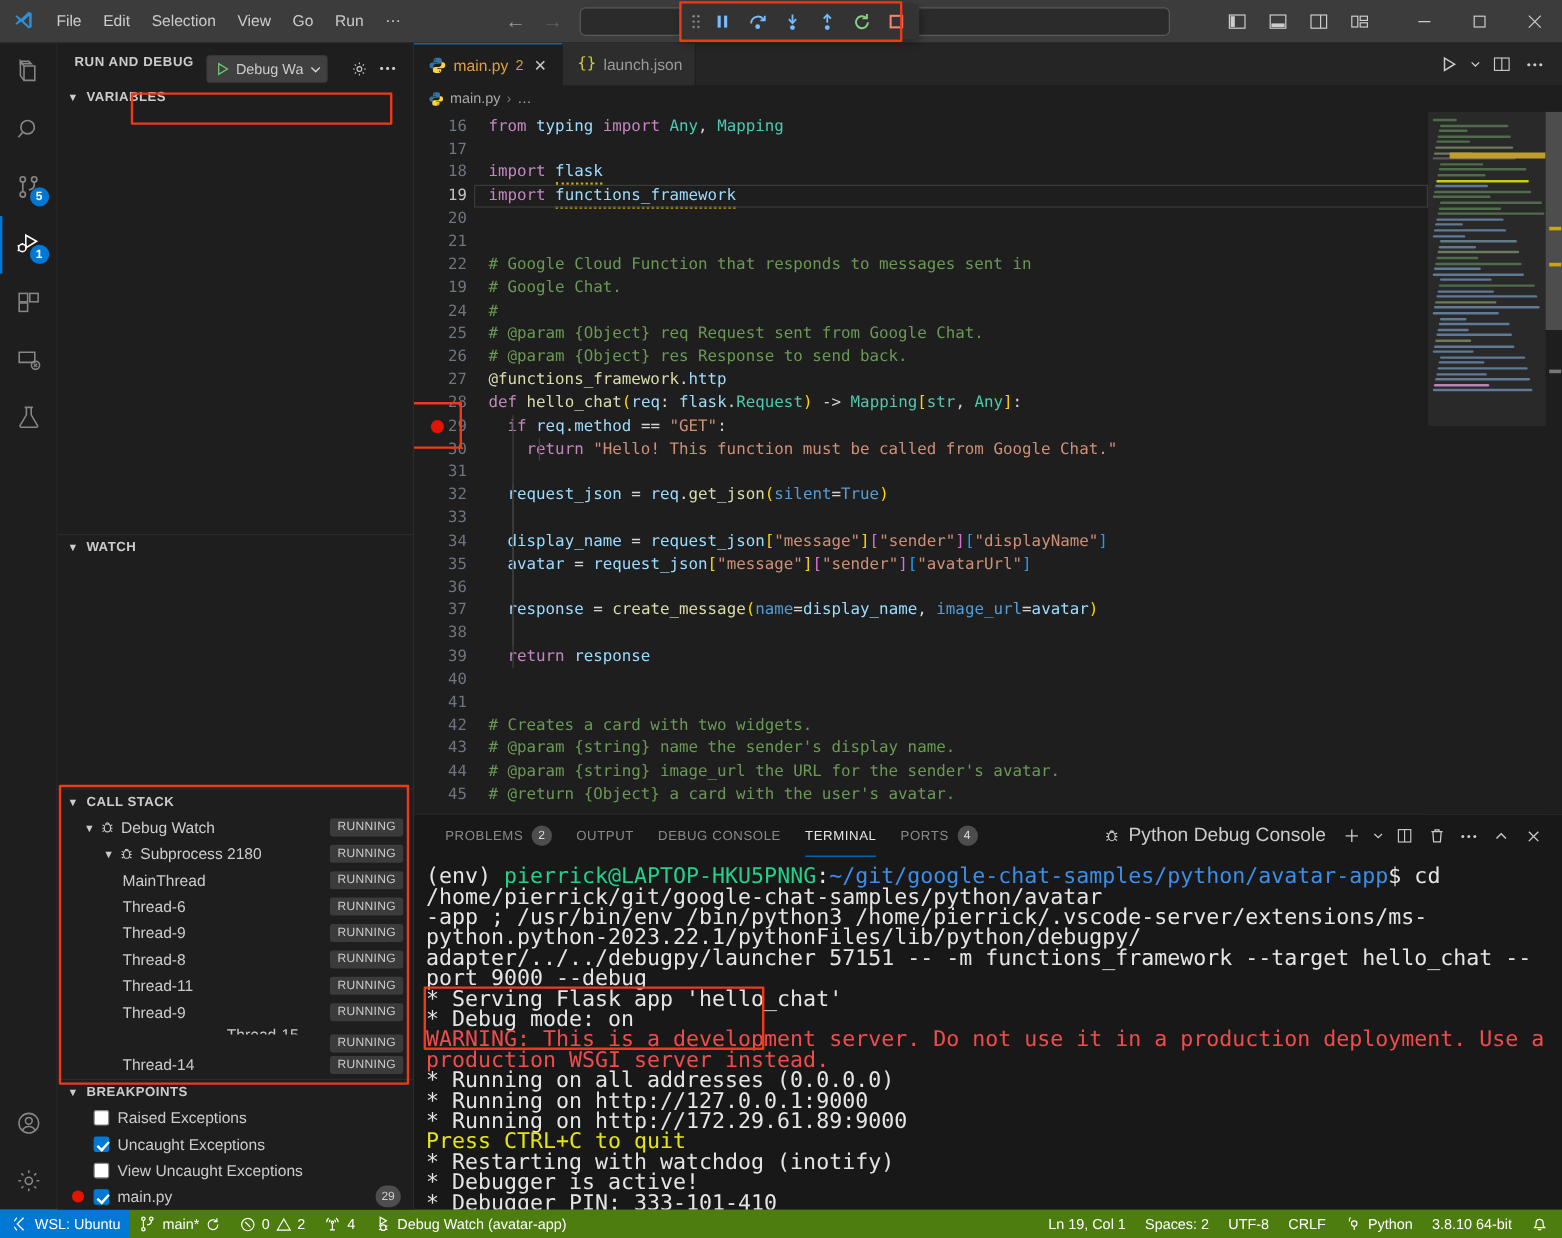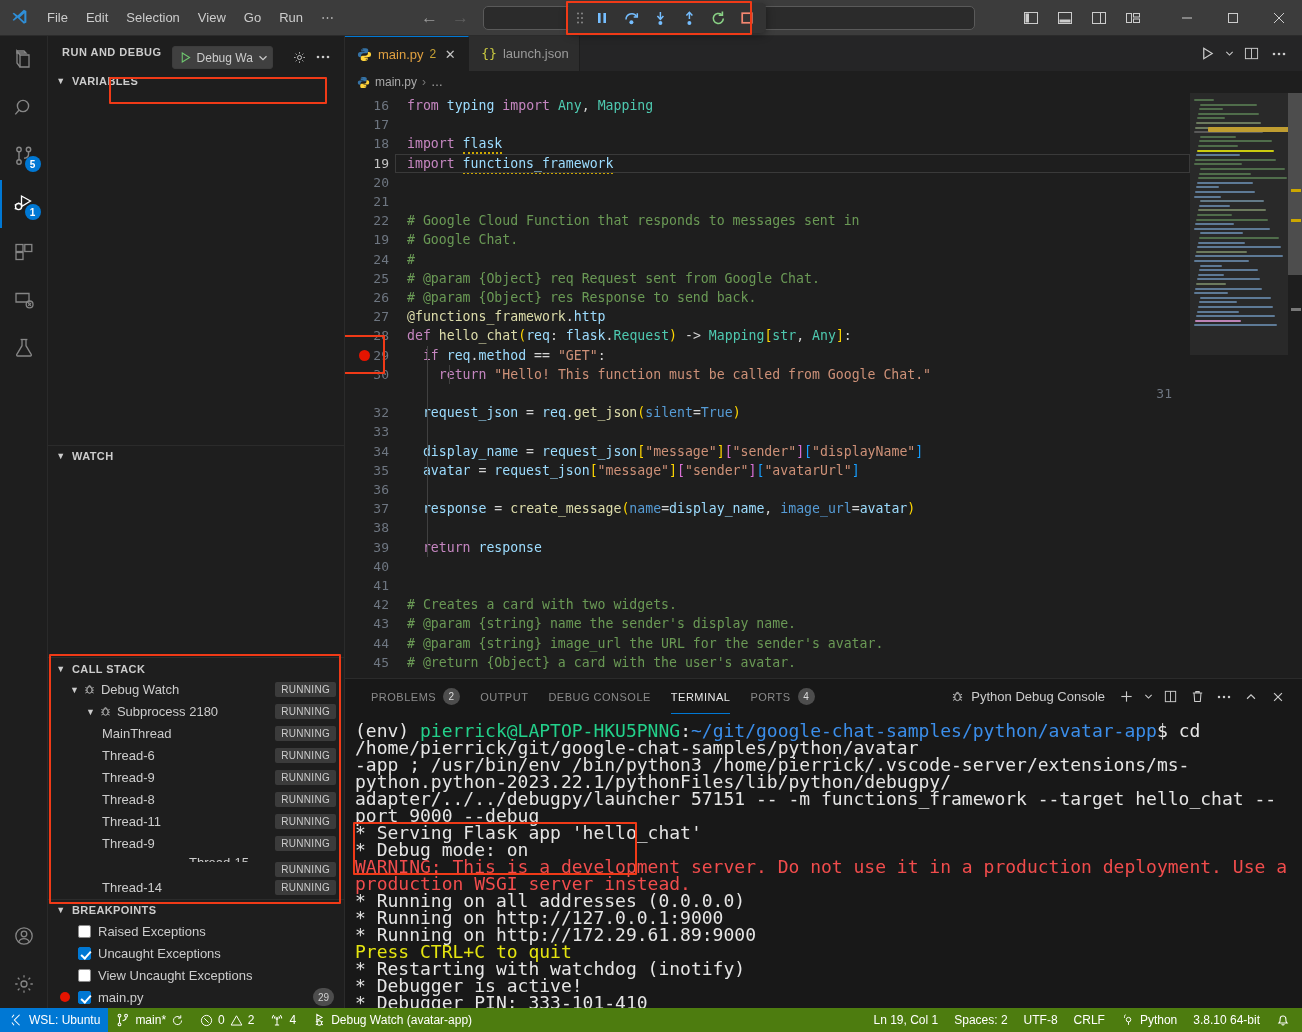--- a/index.html
+++ b/index.html
@@ -179,21 +179,21 @@
   .panel { height: 330px; flex: 0 0 330px; background:#181818; display:flex; flex-direction:column;
            border-top: 1px solid #2b2b2b; }
   .panel-tabs { height: 35px; display:flex; align-items:center; padding-left: 16px; gap: 0; }
   .ptab { font-size: 11px; letter-spacing:.5px; color:#8a8a8a; padding: 0 10px; height:35px;
           display:flex; align-items:center; gap:7px; cursor:default; position:relative; }
   .ptab.active { color:#e7e7e7; }
   .ptab.active::after { content:""; position:absolute; left:10px; right:10px; bottom:0; height:1px; background:#0078d4; }
   .pbadge { background:#4d4d4d; color:#ddd; min-width:17px; height:17px; border-radius:9px;
             font-size:10px; display:flex; align-items:center; justify-content:center; padding:0 4px; }
   .panel-actions { margin-left:auto; display:flex; align-items:center; gap:3px; padding-right: 12px; }
-  .pterm-name { display:flex; align-items:center; gap:6px; font-size:13px; color:#cccccc; margin-right:6px; }
+  .pterm-name { display:flex; align-items:center; gap:6px; font-size:16px; color:#cccccc; margin-right:6px; }
   .pa-ico { width:24px; height:24px; display:flex; align-items:center; justify-content:center; color:#cccccc; cursor:default; }
 
   .terminal {
     flex:1; padding: 8px 10px 0 10px; font-family:"DejaVu Sans Mono", monospace;
     font-size: 18px; line-height: 17px; color:#cccccc; overflow:hidden; position:relative;
   }
   .t-green  { color:#23d18b; }
   .t-yellow { color:#e5e510; }
   .t-red    { color:#f14c4c; }
   .t-white  { color:#e5e5e5; }
@@ -608,21 +608,21 @@
             <div class="codeline" style="top: 137.4px;"><span class="lineno">19</span><span class="codetext"><span class="cm"># Google Chat.</span></span></div>
             <div class="codeline" style="top: 156.6px;"><span class="lineno">24</span><span class="codetext"><span class="cm">#</span></span></div>
             <div class="codeline" style="top: 175.8px;"><span class="lineno">25</span><span class="codetext"><span class="cm"># @param {Object} req Request sent from Google Chat.</span></span></div>
             <div class="codeline" style="top: 195px;"><span class="lineno">26</span><span class="codetext"><span class="cm"># @param {Object} res Response to send back.</span></span></div>
             <div class="codeline" style="top: 214.2px;"><span class="lineno">27</span><span class="codetext"><span class="fn">@functions_framework</span><span class="op">.</span><span class="id">http</span></span></div>
             <div class="codeline" style="top: 233.4px;"><span class="lineno">28</span><span class="codetext"><span class="k">def</span><span class="op"> </span><span class="fn">hello_chat</span><span class="br1">(</span><span class="id">req</span><span class="op">: </span><span class="id">flask</span><span class="op">.</span><span class="ty">Request</span><span class="br1">)</span><span class="op"> -&gt; </span><span class="ty">Mapping</span><span class="br1">[</span><span class="ty">str</span><span class="op">, </span><span class="ty">Any</span><span class="br1">]</span><span class="op">:</span></span></div>
             <div class="codeline" style="top: 252.6px;"><span class="lineno">29</span><span class="codetext"><span class="op">  </span><span class="k">if</span><span class="op"> </span><span class="id">req</span><span class="op">.</span><span class="id">method</span><span class="op"> == </span><span class="st">"GET"</span><span class="op">:</span></span></div>
             <div class="gutter-bp" style="top: 256.6px;"></div>
             <div class="anno" style="left: -40px; top: 241.6px; width: 80px; height: 39px;"></div>
             <div class="codeline" style="top: 271.8px;"><span class="lineno">30</span><span class="codetext"><span class="op">    </span><span class="k">return</span><span class="op"> </span><span class="st">"Hello! This function must be called from Google Chat."</span></span></div>
-            <div class="codeline" style="top: 291px; justify-content: flex-end;"><span class="lineno">31</span><span class="codetext"></span></div>
+            <div class="codeline" style="top: 291px;"><span class="lineno">31</span><span class="codetext"></span></div>
             <div class="codeline" style="top: 310.2px;"><span class="lineno">32</span><span class="codetext"><span class="op">  </span><span class="id">request_json</span><span class="op"> = </span><span class="id">req</span><span class="op">.</span><span class="fn">get_json</span><span class="br1">(</span><span class="kb">silent</span><span class="op">=</span><span class="kb">True</span><span class="br1">)</span></span></div>
             <div class="codeline" style="top: 329.4px;"><span class="lineno">33</span><span class="codetext"></span></div>
             <div class="codeline" style="top: 348.6px;"><span class="lineno">34</span><span class="codetext"><span class="op">  </span><span class="id">display_name</span><span class="op"> = </span><span class="id">request_json</span><span class="br1">[</span><span class="st">"message"</span><span class="br1">]</span><span class="br2">[</span><span class="st">"sender"</span><span class="br2">]</span><span class="br3">[</span><span class="st">"displayName"</span><span class="br3">]</span></span></div>
             <div class="codeline" style="top: 367.8px;"><span class="lineno">35</span><span class="codetext"><span class="op">  </span><span class="id">avatar</span><span class="op"> = </span><span class="id">request_json</span><span class="br1">[</span><span class="st">"message"</span><span class="br1">]</span><span class="br2">[</span><span class="st">"sender"</span><span class="br2">]</span><span class="br3">[</span><span class="st">"avatarUrl"</span><span class="br3">]</span></span></div>
             <div class="codeline" style="top: 387px;"><span class="lineno">36</span><span class="codetext"></span></div>
             <div class="codeline" style="top: 406.2px;"><span class="lineno">37</span><span class="codetext"><span class="op">  </span><span class="id">response</span><span class="op"> = </span><span class="fn">create_message</span><span class="br1">(</span><span class="kb">name</span><span class="op">=</span><span class="id">display_name</span><span class="op">, </span><span class="kb">image_url</span><span class="op">=</span><span class="id">avatar</span><span class="br1">)</span></span></div>
             <div class="codeline" style="top: 425.4px;"><span class="lineno">38</span><span class="codetext"></span></div>
             <div class="codeline" style="top: 444.6px;"><span class="lineno">39</span><span class="codetext"><span class="op">  </span><span class="k">return</span><span class="op"> </span><span class="id">response</span></span></div>
             <div class="codeline" style="top: 463.8px;"><span class="lineno">40</span><span class="codetext"></span></div>
             <div class="codeline" style="top: 483px;"><span class="lineno">41</span><span class="codetext"></span></div>

